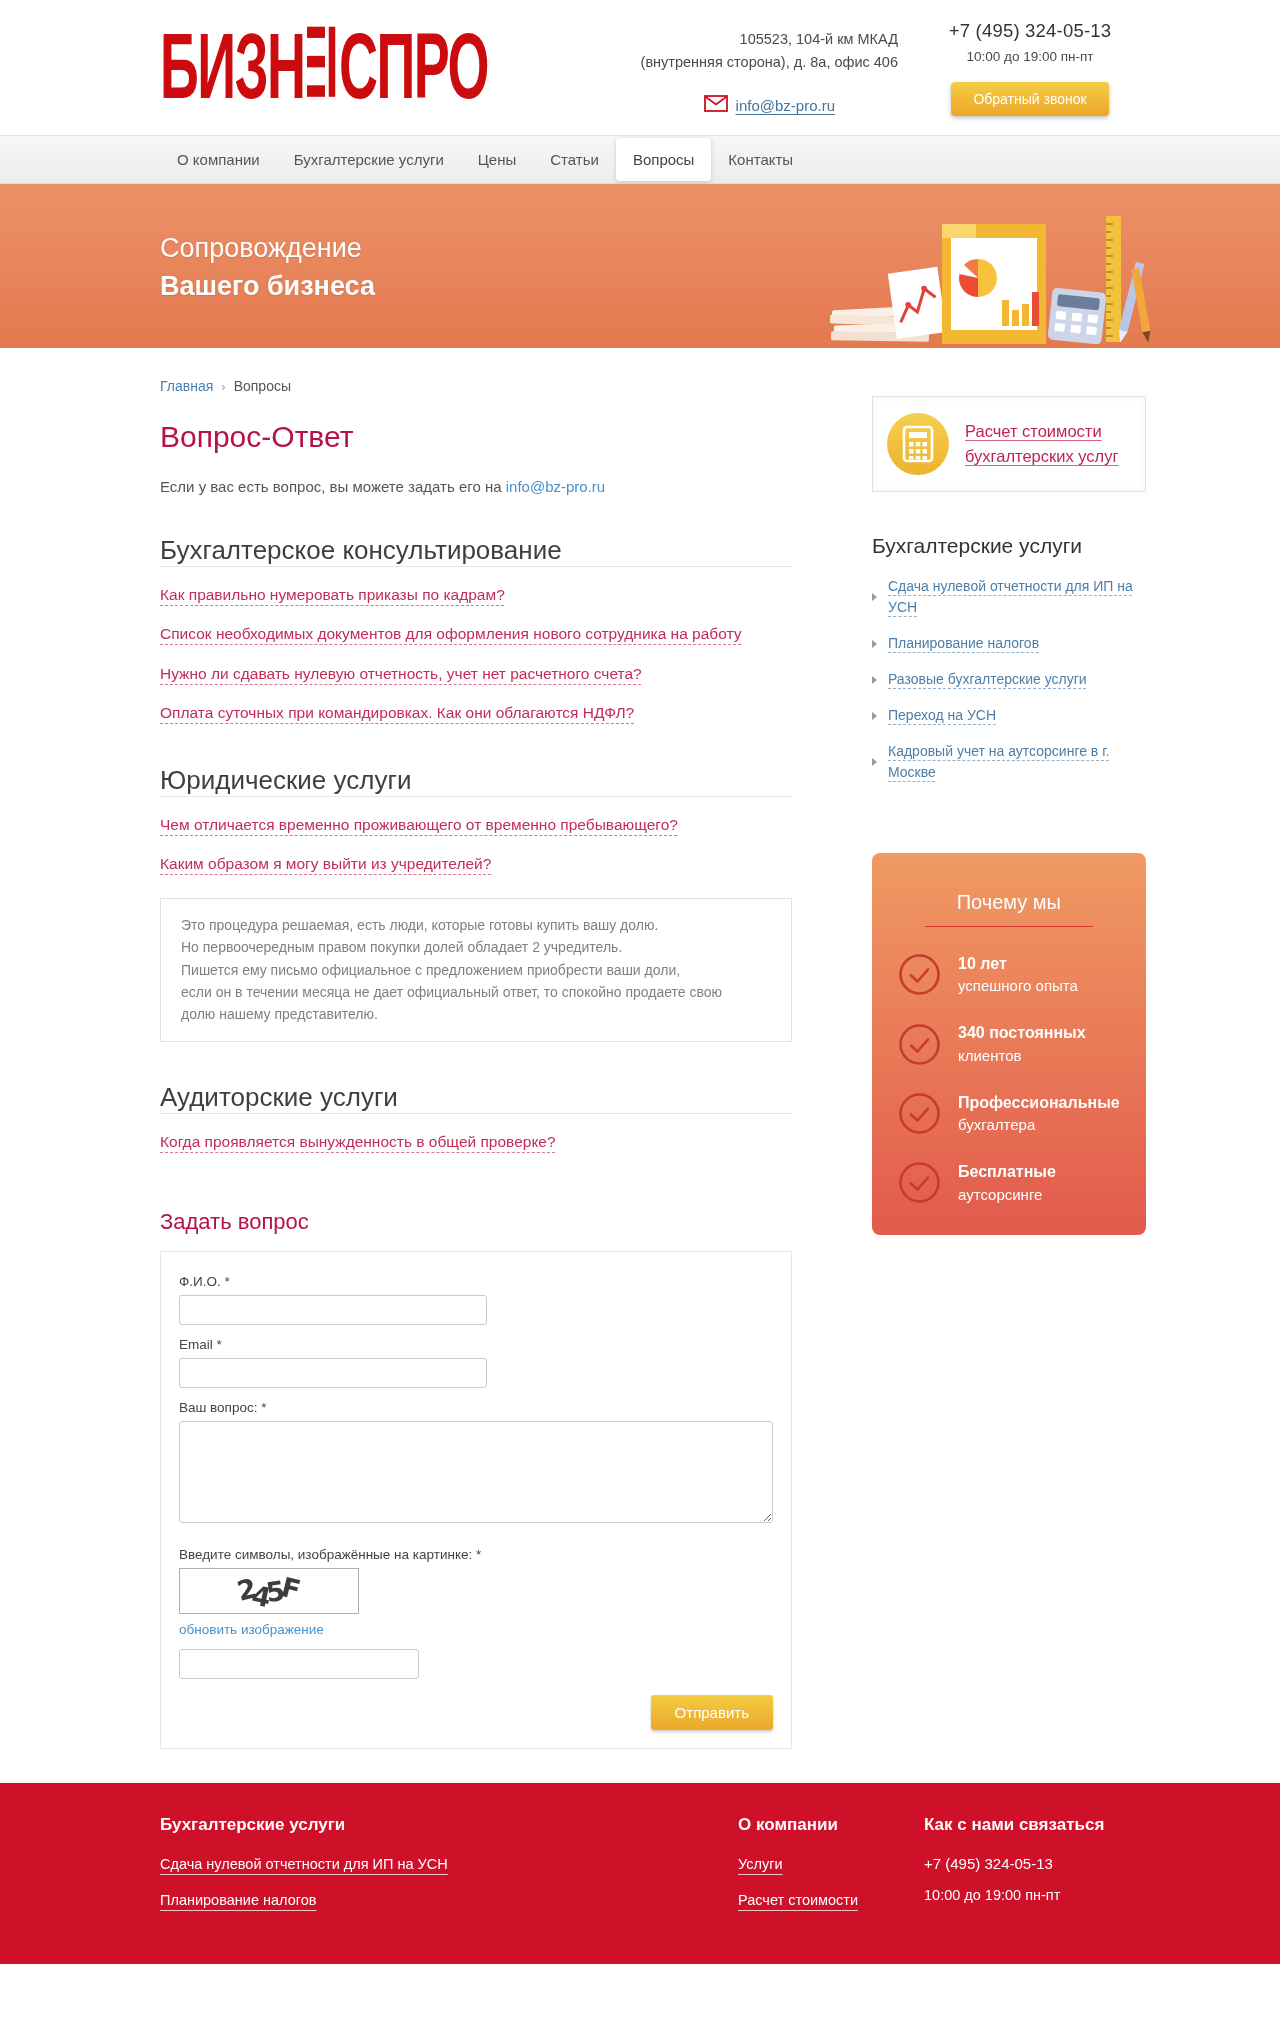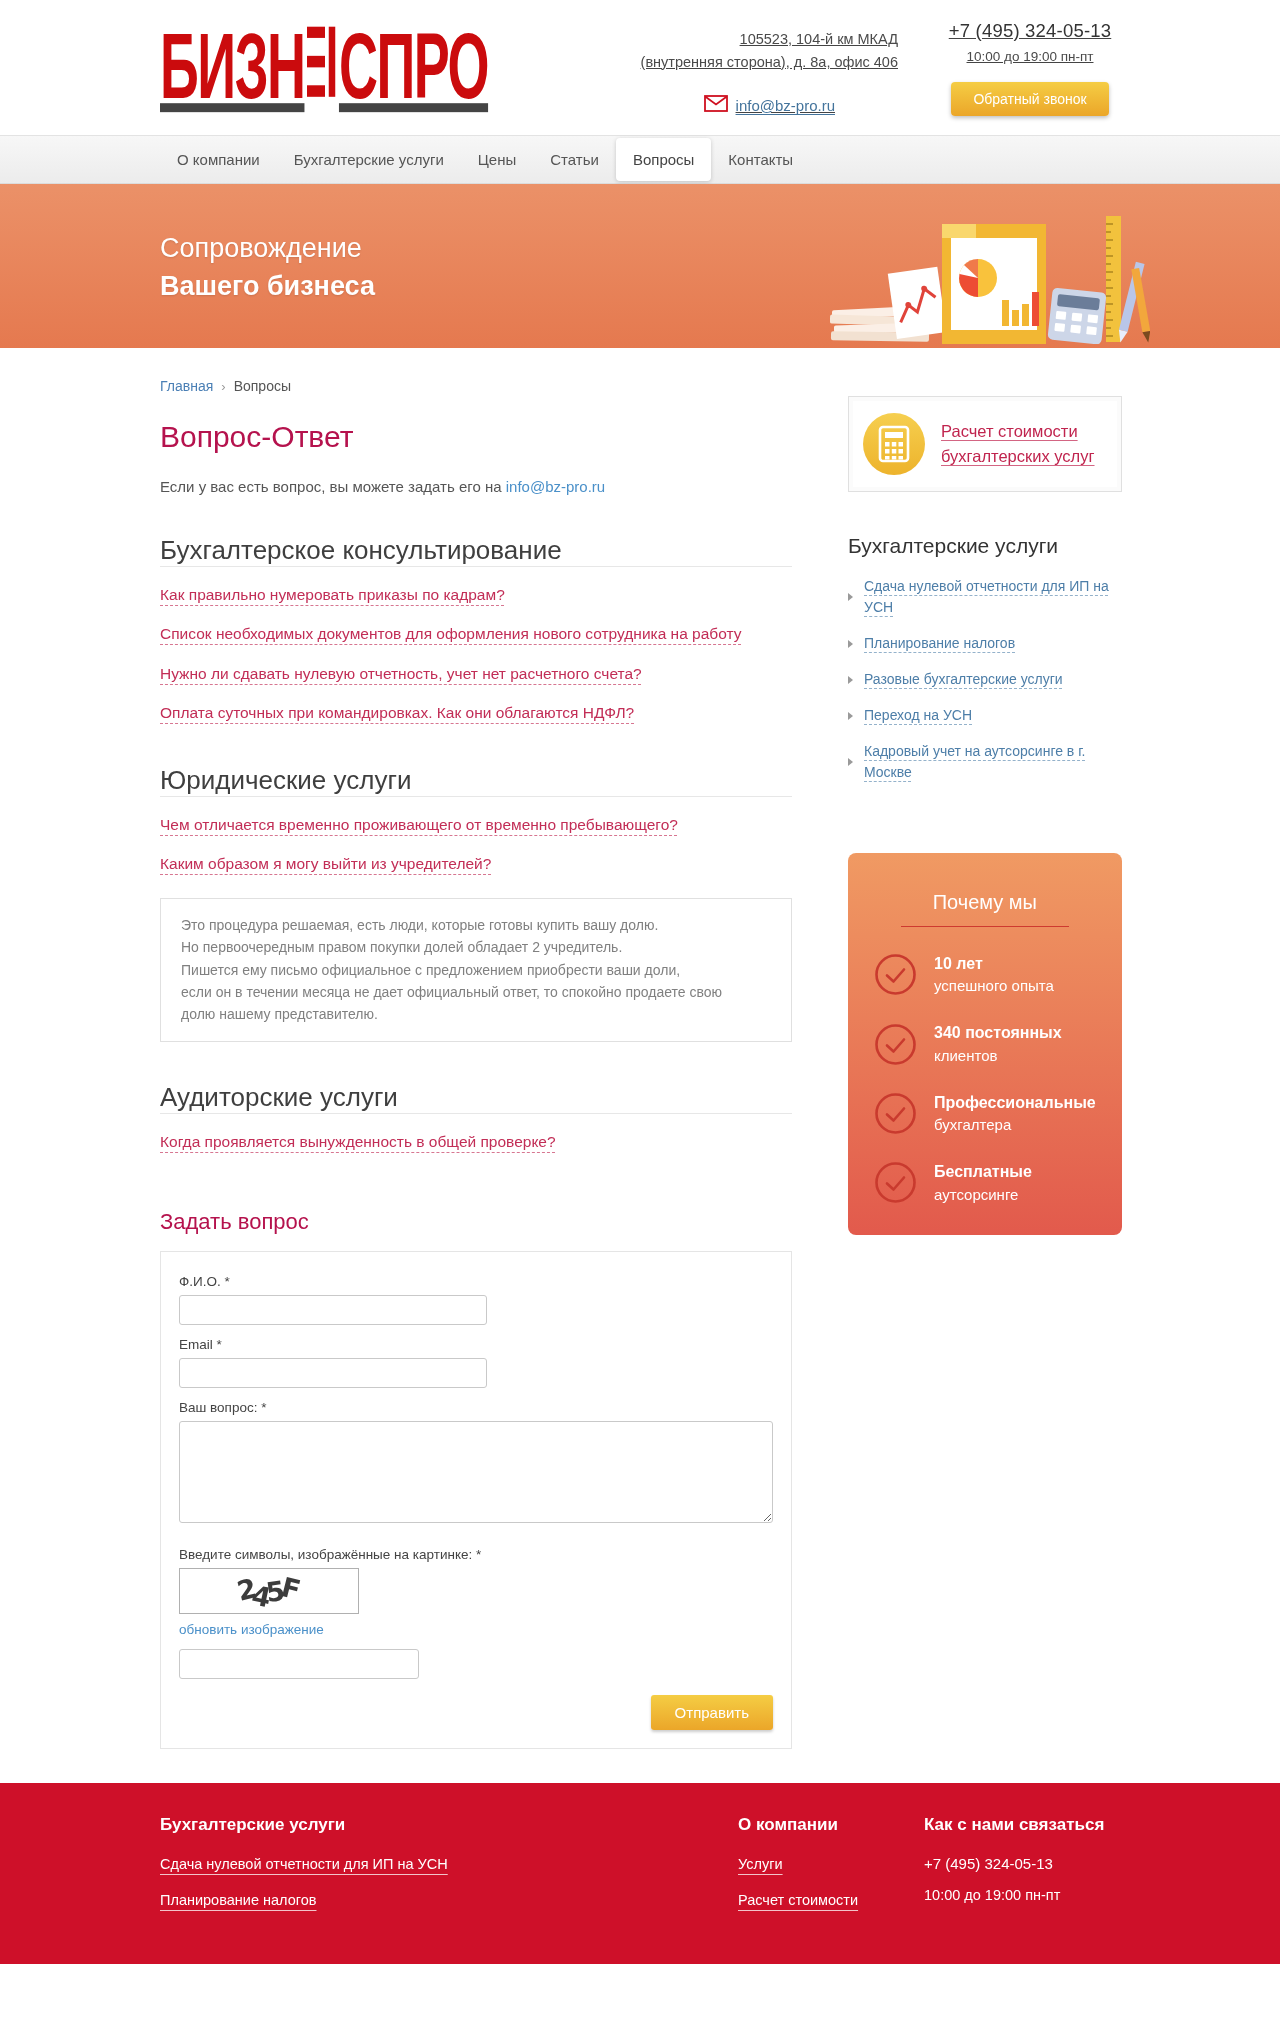--- a/index.html
+++ b/index.html
@@ -4,21 +4,21 @@
 <title>Вопрос-Ответ</title>
 <style>
   * { box-sizing: border-box; }
   html,body { margin:0; padding:0; }
   body { font-family:"Liberation Sans", sans-serif; color:#444; background:#fff; width:1280px; }
   a { cursor:pointer; }
   .container { width:960px; margin:0 auto; position:relative; }
 
   
   .top-header { height:135px; background:#fff; }
-  .top-header .container { display:flex; align-items:flex-start; padding-top:14px;text-decoration:underline; }
+  .top-header .container { display:flex; align-items:flex-start; padding-top:14px; }
   .logo { display:flex; align-items:center; transform:scale(.75,1.28); transform-origin:left top; margin-top:6px; white-space:nowrap; }
   .logo span { font-size:72px; font-weight:bold; color:#cb0b0d; line-height:1; letter-spacing:-2px; }
   .logo-e { margin:0 5px 0 3px; }
   .header-right { margin-left:auto; display:flex; gap:42px; align-items:flex-end; padding-top:6px; }
   .addr-col { text-align:right; }
   .addr-line { font-size:14.5px; color:#4a4a4a; line-height:1.55; }
   .email-row { margin-top:22px; display:flex; justify-content:center; align-items:center; gap:8px; }
   .email-link { color:#44749c; font-size:15px; text-decoration:underline; text-underline-offset:3px; }
   .phone-col { text-align:center; min-width:180px; }
   .phone-number { font-size:18.5px; color:#333; letter-spacing:.2px; }
@@ -32,21 +32,21 @@
   .nav-item.active { background:#fff; box-shadow:0 1px 4px rgba(0,0,0,.18); color:#444; }
 
   
   .hero { height:164px; background:linear-gradient(180deg,#eb9168 0%, #e5794f 100%); overflow:hidden; position:relative; }
   .hero-title { position:absolute; left:0; top:46px; color:#fff; font-size:27px; line-height:1.4; text-shadow:0 1px 2px rgba(0,0,0,.12); }
   .hero-title .bold { font-weight:bold; }
   .hero-art { position:absolute; right:-30px; bottom:0; }
 
   
   .content { padding:26px 0 34px; }
-  .content .container { display:flex; gap:56px; align-items:flex-start; }
+  .content .container { display:flex; gap:80px; align-items:flex-start; }
   .main-col { width:632px; flex:0 0 632px; }
   .side-col { flex:1; }
 
   .breadcrumb { font-size:14px; color:#555; margin:4px 0 26px; }
   .breadcrumb a { color:#4a7fb5; text-decoration:none; }
   .crumb-sep { color:#999; margin:0 8px; font-size:13px; }
 
   h1.page-title { font-size:30px; font-weight:400; color:#b5124d; margin:0 0 24px; }
   .intro { font-size:15px; color:#555; margin-bottom:38px; }
   .intro a { color:#4a90c9; text-decoration:none; }

